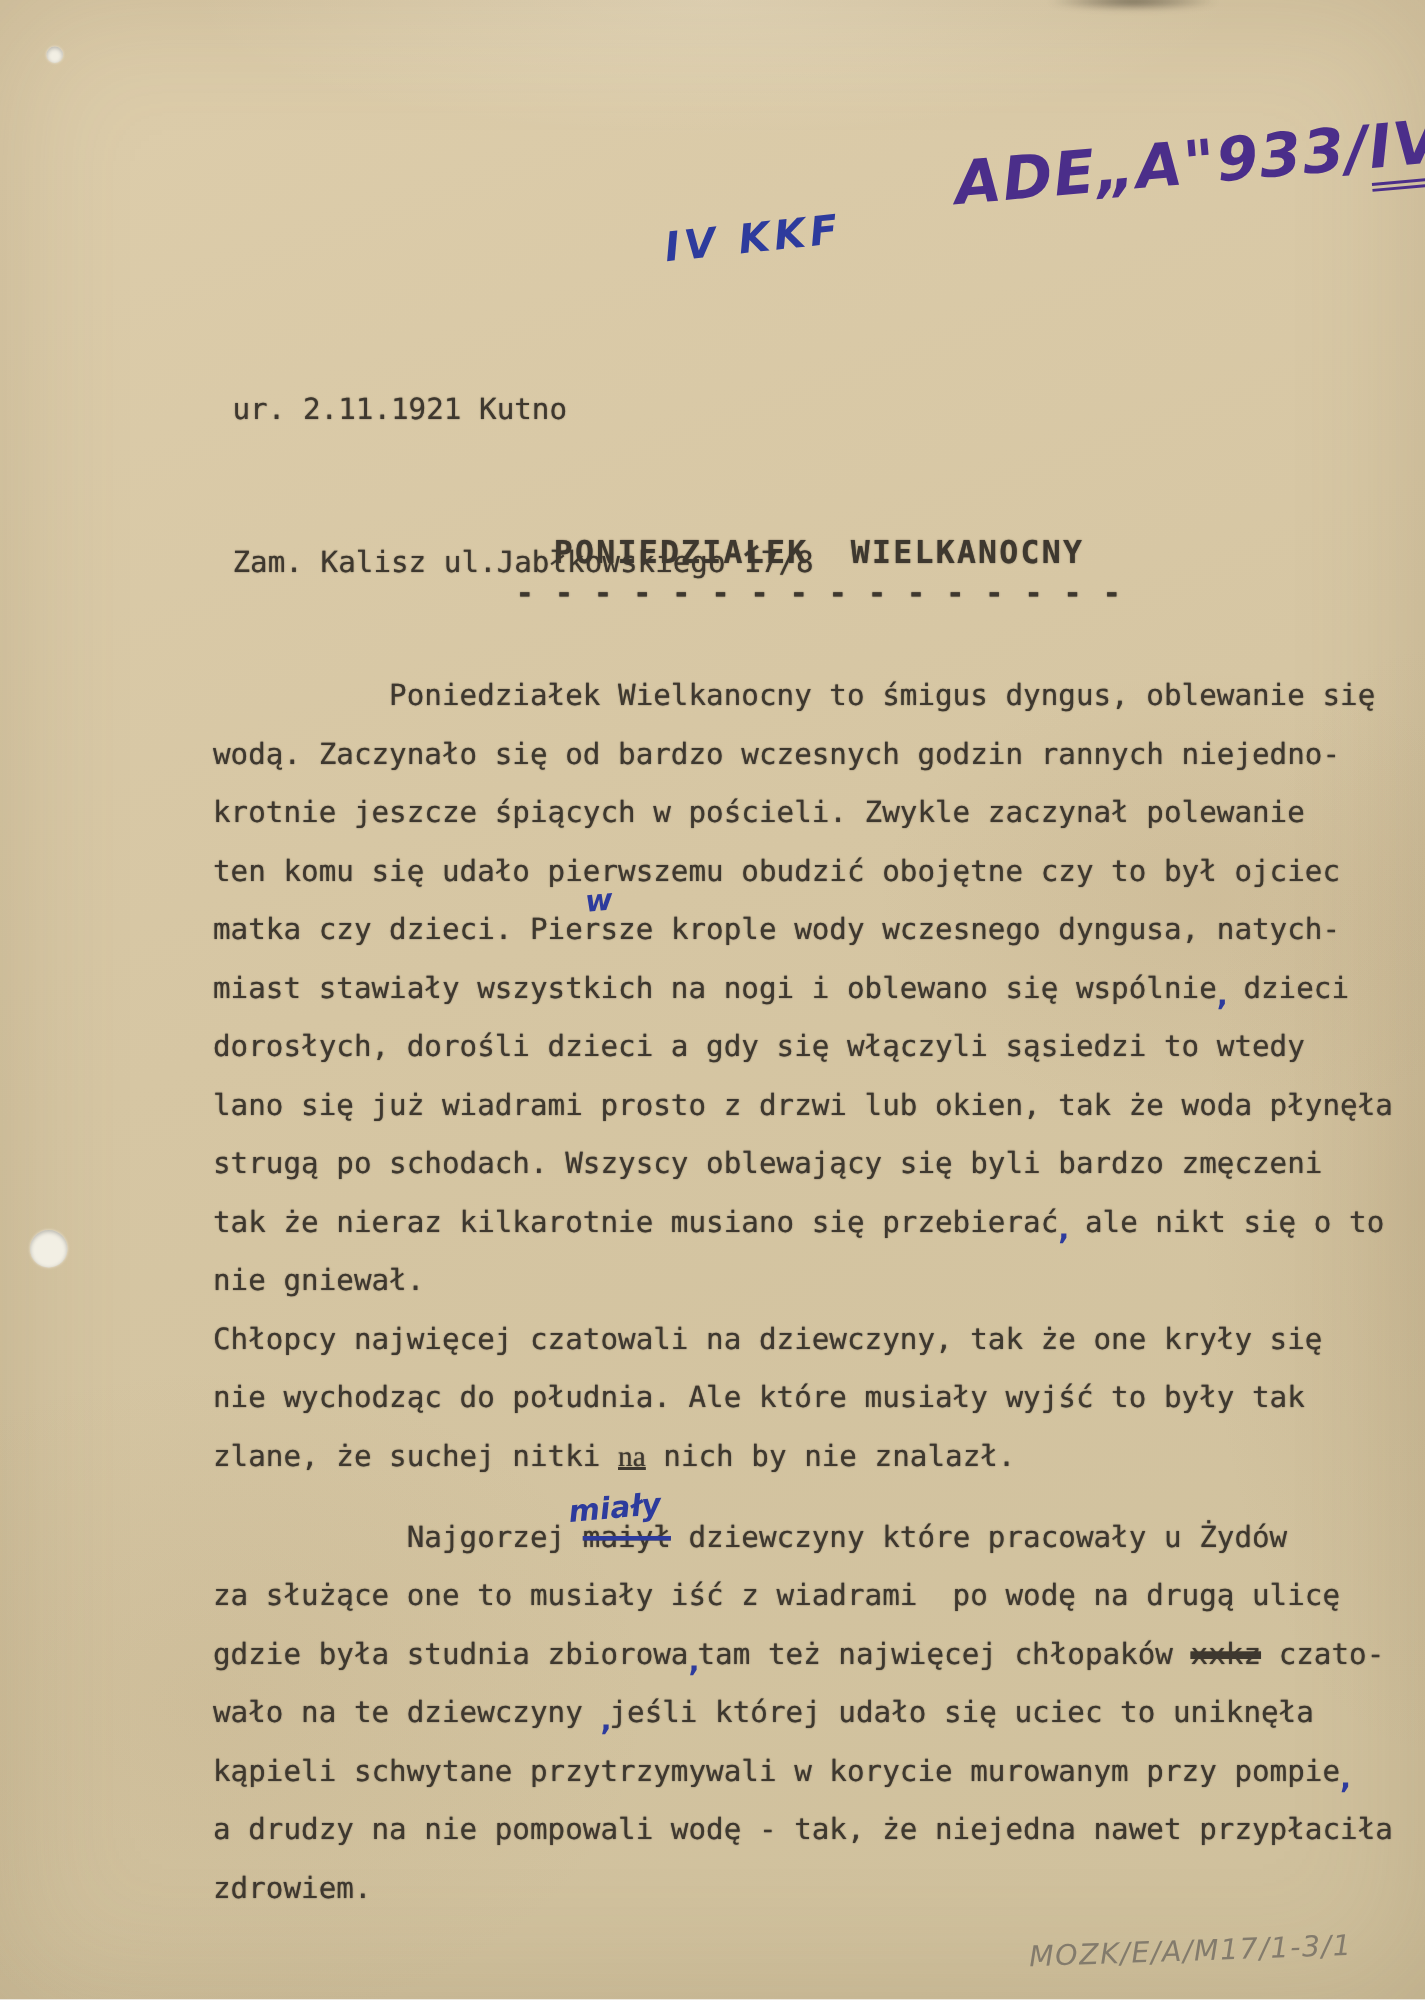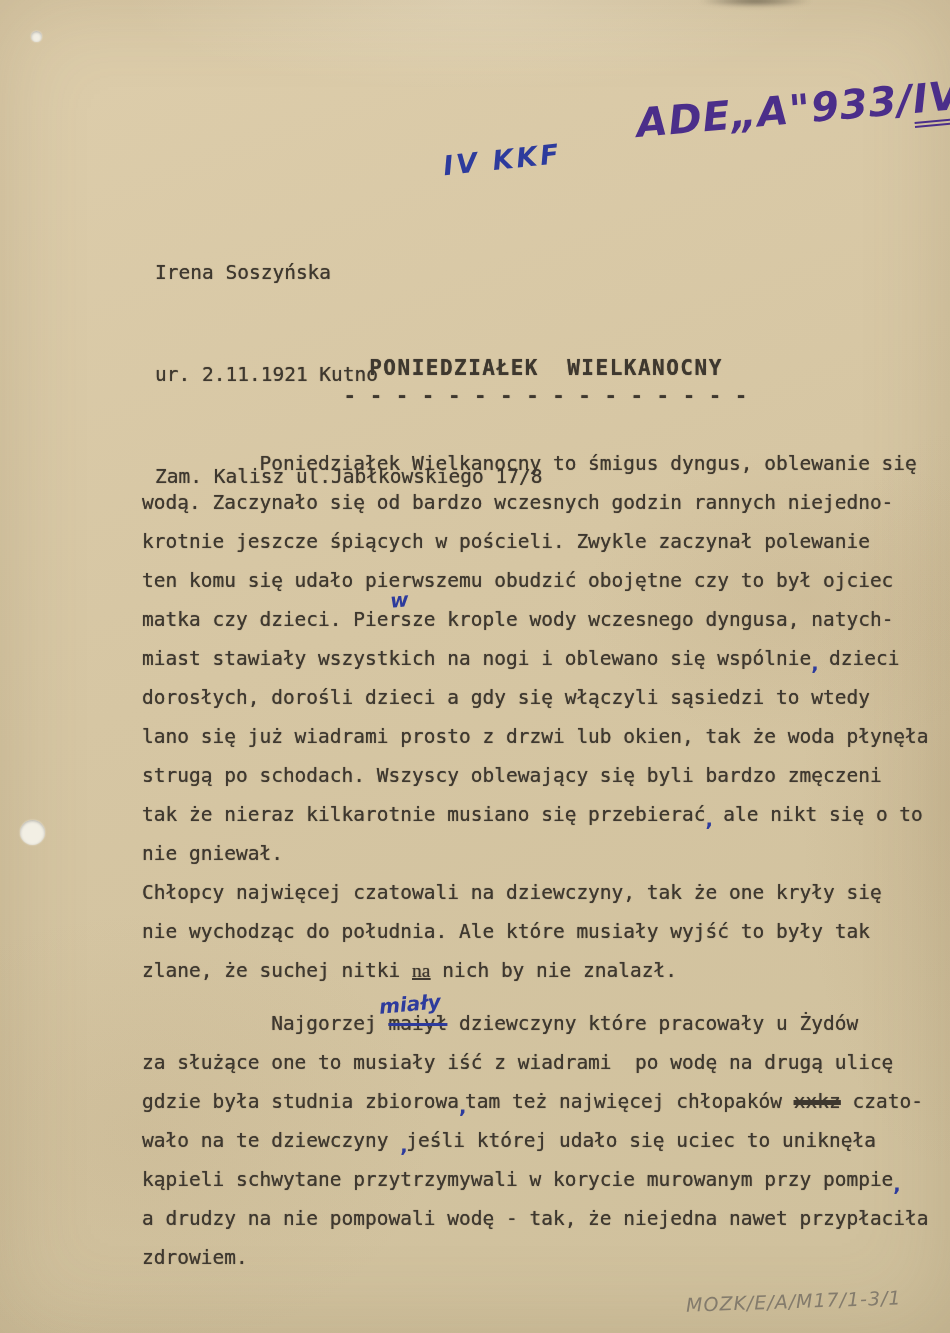--- a/index.html
+++ b/index.html
@@ -104,21 +104,20 @@
   <div class="texture"></div>
   <div class="smudge-top"></div>
   <div class="hole hole-left"></div>
   <div class="hole hole-top"></div>
 
   <div class="anno-top-right"><span>ADE„A"933/</span><span class="dbl-underline">IV</span></div>
 
   <div class="anno-kkf">IV KKF</div>
 
   <div class="typed header">
-    <div>Irena Soszyńska</div>
     <div>ur. 2.11.1921 Kutno</div>
     <div>Zam. Kalisz ul.Jabłkowskiego 17/8</div>
   </div>
 
   <div class="typed title">PONIEDZIAŁEK  WIELKANOCNY</div>
   <div class="typed title-dashes">- - - - - - - - - - - - - - - -</div>
 
   <div class="typed body-lines"><div class="tline"><span>          Poniedziałek Wielkanocny to śmigus dyngus, oblewanie się</span></div><div class="tline"><span>wodą. Zaczynało się od bardzo wczesnych godzin rannych niejedno-</span></div><div class="tline"><span>krotnie jeszcze śpiących w pościeli. Zwykle zaczynał polewanie</span></div><div class="tline"><span>ten komu się udało pierwszemu obudzić obojętne czy to był ojciec</span></div><div class="tline"><span>matka czy dzieci. Pier</span><span class="has-above">sze<span class="above-note">w</span></span><span> krople wody wczesnego dyngusa, natych-</span></div><div class="tline"><span>miast stawiały wszystkich na nogi i oblewano się wspólnie</span><span class="hand-comma">,</span><span> dzieci</span></div><div class="tline"><span>dorosłych, dorośli dzieci a gdy się włączyli sąsiedzi to wtedy</span></div><div class="tline"><span>lano się już wiadrami prosto z drzwi lub okien, tak że woda płynęła</span></div><div class="tline"><span>strugą po schodach. Wszyscy oblewający się byli bardzo zmęczeni</span></div><div class="tline"><span>tak że nieraz kilkarotnie musiano się przebierać</span><span class="hand-comma">,</span><span> ale nikt się o to</span></div><div class="tline"><span>nie gniewał.</span></div><div class="tline"><span>Chłopcy najwięcej czatowali na dziewczyny, tak że one kryły się</span></div><div class="tline"><span>nie wychodząc do południa. Ale które musiały wyjść to były tak</span></div><div class="tline"><span>zlane, że suchej nitki </span><span class="underline-typed">na</span><span> nich by nie znalazł.</span></div><div class="tline" style="margin-top: 14px;"><span>           Najgorzej </span><span class="strike-blue has-above">maiył<span class="above-note">miały</span></span><span> dziewczyny które pracowały u Żydów</span></div><div class="tline"><span>za służące one to musiały iść z wiadrami  po wodę na drugą ulicę</span></div><div class="tline"><span>gdzie była studnia zbiorowa</span><span class="hand-comma">,</span><span>tam też najwięcej chłopaków </span><span class="strike-black">xxkz</span><span> czato-</span></div><div class="tline"><span>wało na te dziewczyny </span><span class="hand-comma">,</span><span>jeśli której udało się uciec to uniknęła</span></div><div class="tline"><span>kąpieli schwytane przytrzymywali w korycie murowanym przy pompie</span><span class="hand-comma">,</span></div><div class="tline"><span>a drudzy na nie pompowali wodę - tak, że niejedna nawet przypłaciła</span></div><div class="tline"><span>zdrowiem.</span></div></div>
 
   <div class="anno-bottom">MOZK/E/A/M17/1-3/1</div>

